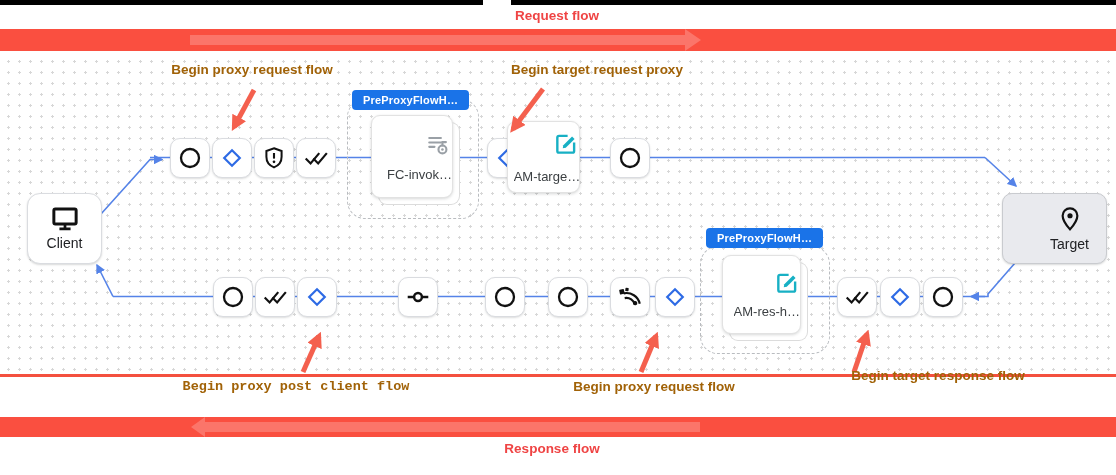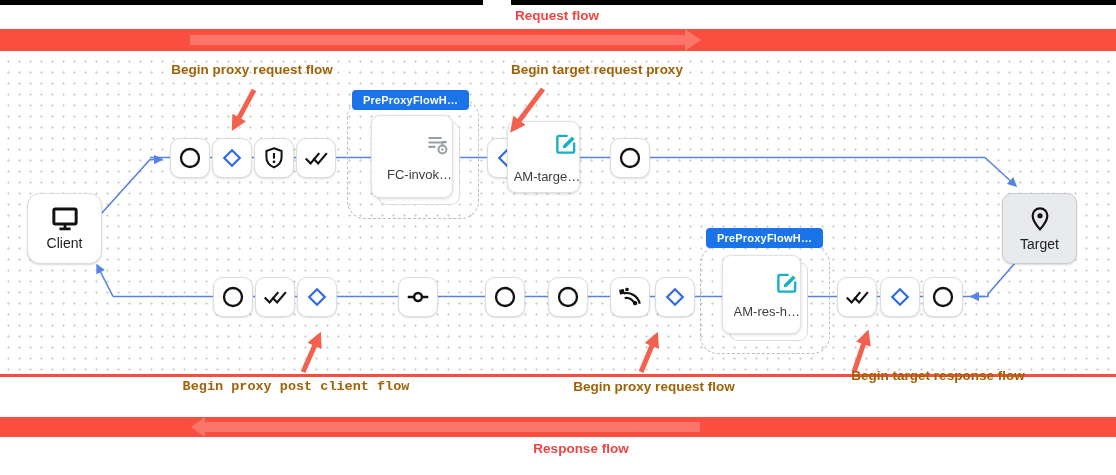--- a/index.html
+++ b/index.html
@@ -84,21 +84,21 @@
 <div class="dotgrid"></div>
 
 <div class="thin-red-line" style="top:374px;"></div>
 
 <div class="flow-band" style="top:417px;height:20px;">
   <svg class="band-arrow" viewBox="0 0 1116 20" style="height:20px;">
     <polygon points="700,5 205,5 205,0 191,10 205,20 205,15 700,15" fill="rgba(255,255,255,0.22)"></polygon>
   </svg>
 </div>
 
-<div class="flow-label" style="left:581px;top:441px;">Response flow</div>
+<div class="flow-label" style="left:552px;top:441px;">Response flow</div>
 
 <svg id="edges" class="layer" viewBox="0 0 1116 475">
   <defs>
     <marker id="mb" viewBox="0 0 10 10" refX="8.5" refY="5" markerWidth="6" markerHeight="6" orient="auto-start-reverse">
       <path d="M0 0 L10 5 L0 10 z" fill="#5583e8"></path>
     </marker>
   </defs>
   <g stroke="#5583e8" stroke-width="1.6" fill="none">
     <path d="M101 214 L150 159.5 L162 159.5" marker-end="url(#mb)"></path>
     <path d="M150 157.5 H985"></path>
@@ -116,21 +116,21 @@
 <div class="badge" style="left:706px;top:228px;">PreProxyFlowH…</div>
 
 <div class="endpoint client" style="left:27px;top:193px;border-radius:13px;">
   <svg width="30" height="26" viewBox="0 0 24 21">
     <rect x="3" y="2.5" width="18" height="12" rx="1.2" fill="none" stroke="#111" stroke-width="2.4"></rect>
     <path d="M12 14.5 V18 M7.5 18.5 H16.5" stroke="#111" stroke-width="2.2" fill="none"></path>
   </svg>
   <span>Client</span>
 </div>
 
-<div class="endpoint target" style="left:1002px;top:193px;">
+<div class="endpoint target" style="left:1002px;top:193px;padding-left:30px;">
   <svg width="26" height="28" viewBox="0 0 24 24">
     <path d="M12 2.2 C8.2 2.2 5.2 5.2 5.2 9 c0 5 6.8 12.6 6.8 12.6 S18.8 14 18.8 9 c0-3.8-3-6.8-6.8-6.8 z" fill="none" stroke="#111" stroke-width="2"></path>
     <circle cx="12" cy="9" r="2.4" fill="#111"></circle>
   </svg>
   <span>Target</span>
 </div>
 
 <div class="step" style="left:170px;top:138px;">
   <svg width="24" height="24" viewBox="0 0 24 24">
       <circle cx="12" cy="12" r="9" fill="none" stroke="#111" stroke-width="2.3"></circle>

